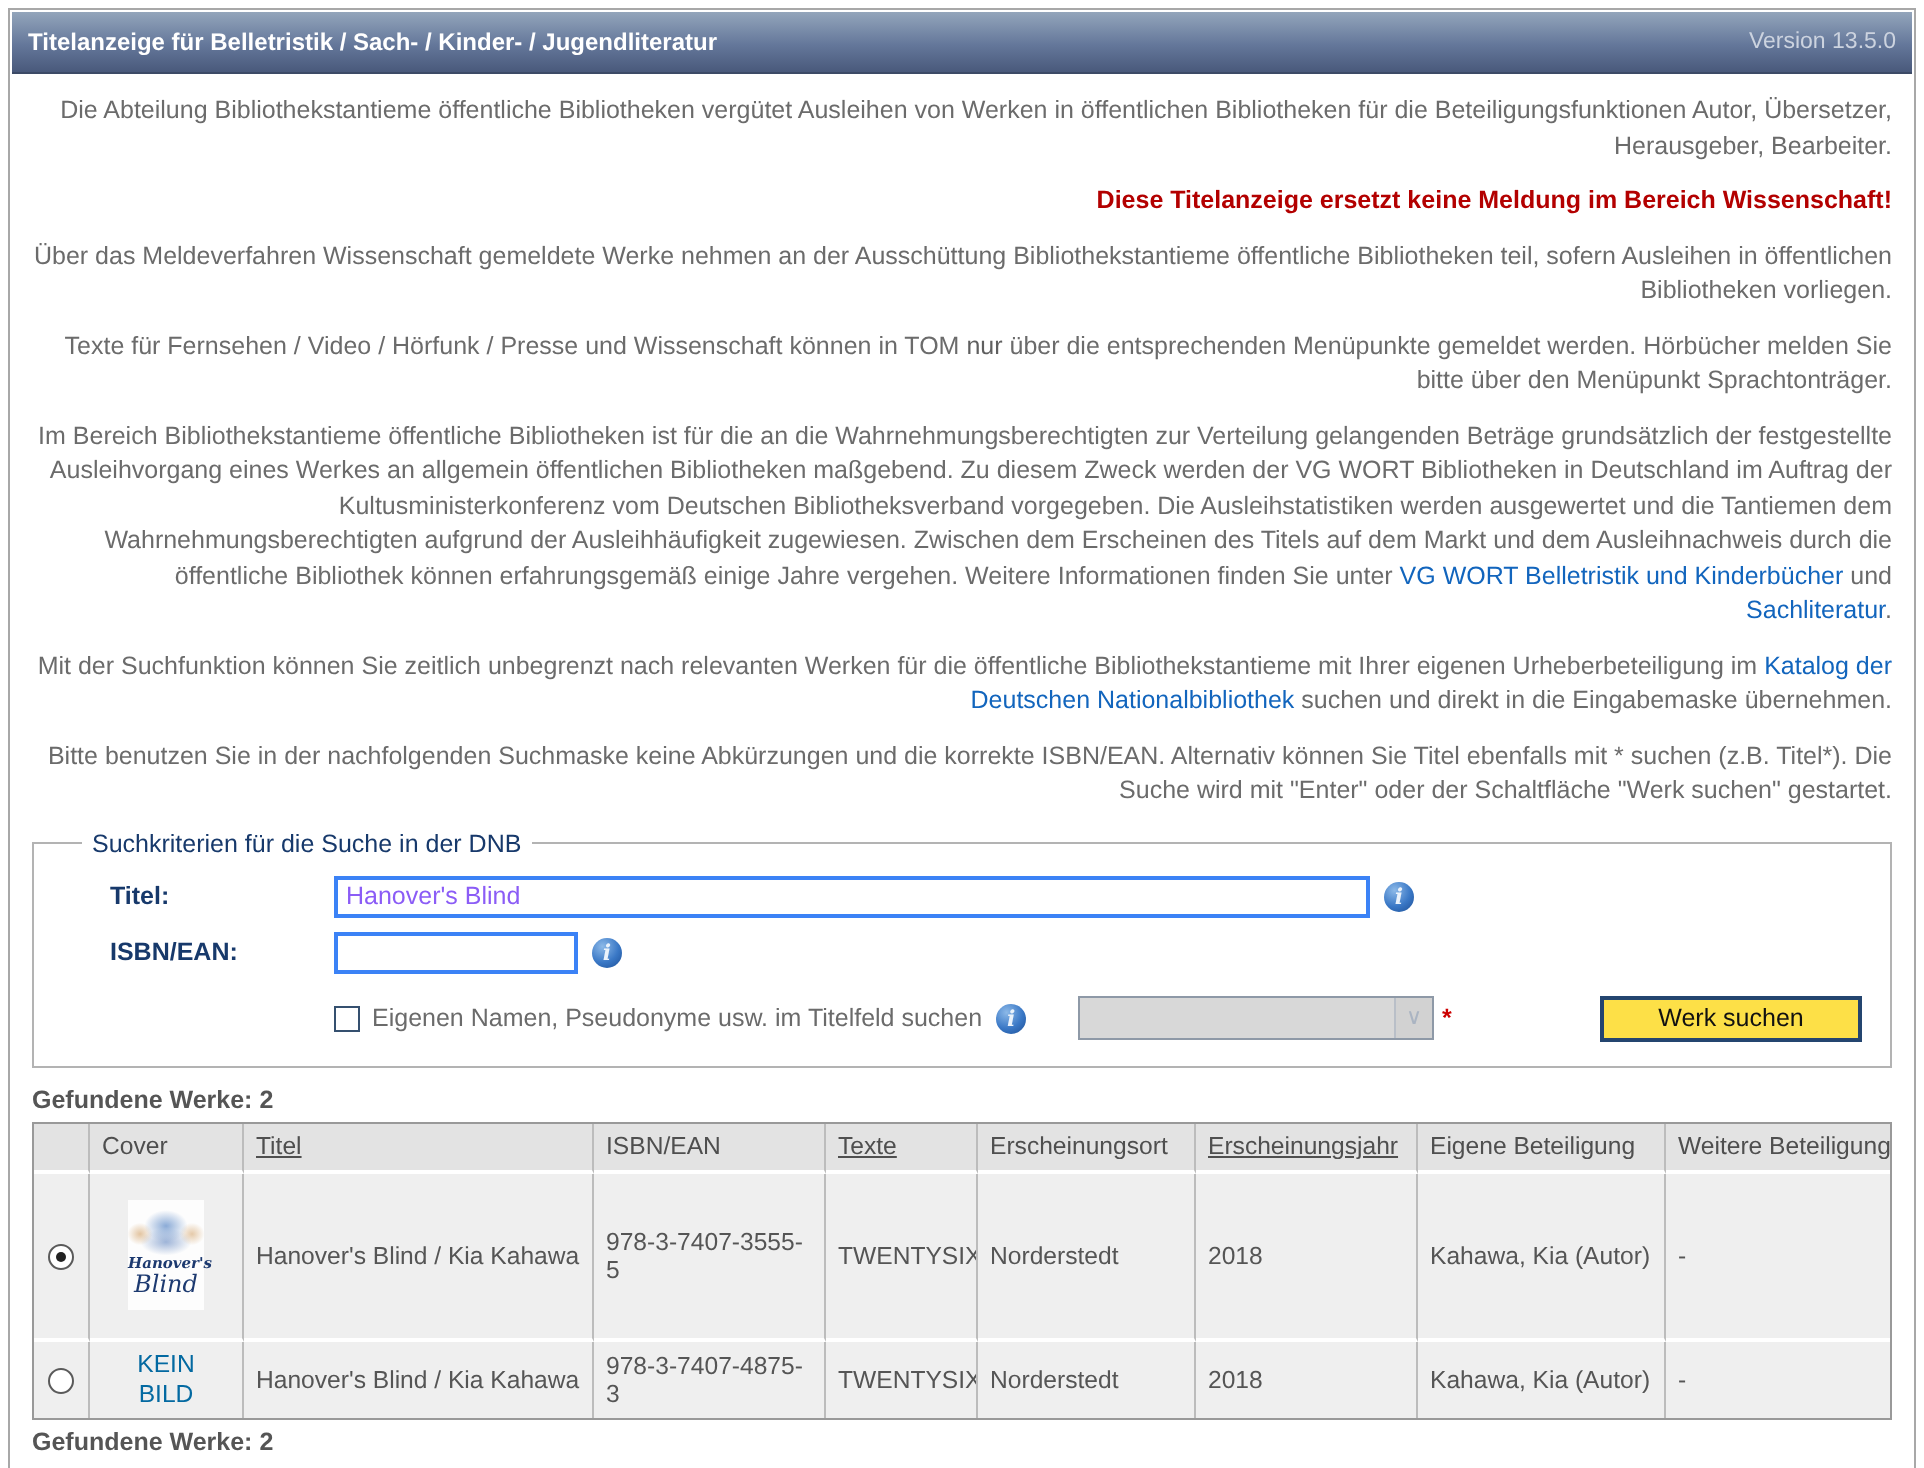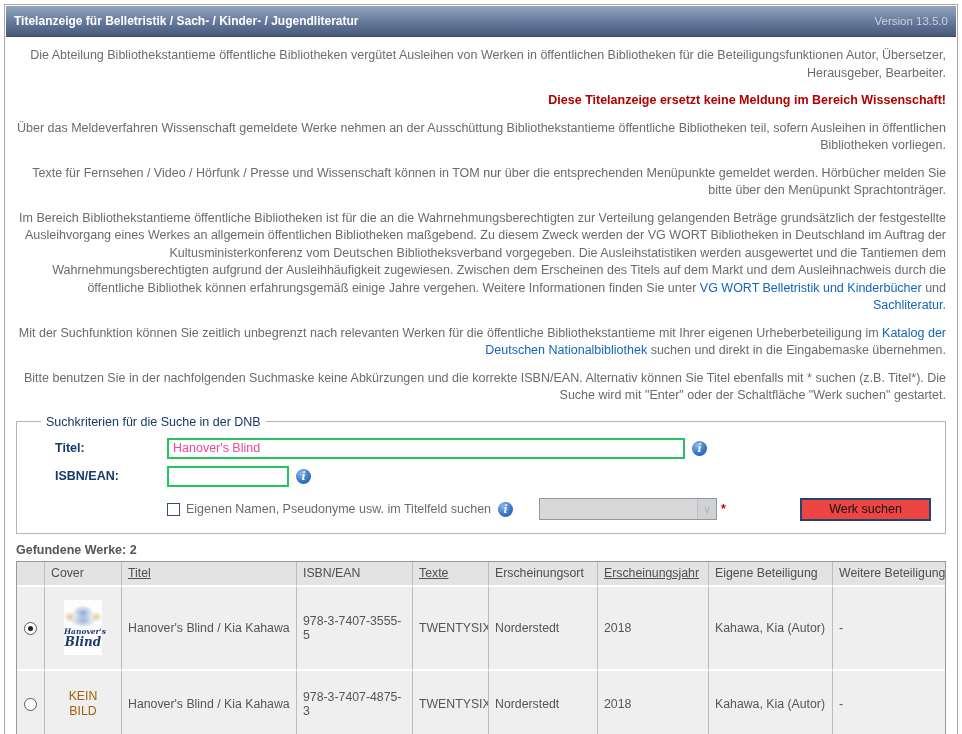--- a/index.html
+++ b/index.html
@@ -42,22 +42,22 @@
     border: 1px solid #b3b3b3;
     padding: 2px 10px 12px 10px;
   }
   fieldset.search legend {
     color:#17396b; font-weight: normal; font-size: 12.5px;
     padding: 0 5px; margin-left: 14px;
   }
   .frow { display: flex; align-items: center; margin-top: 7px; }
   .flabel { width: 112px; margin-left: 28px; color:#17396b; font-weight: bold; }
   input.txt {
-    height: 21px; border: 2px solid #22c55e; background:#fff;
-    font-family: "Liberation Sans", sans-serif; font-size: 12.5px; color:#ec4899;
+    height: 21px; border: 2px solid #3b82f6; background:#fff;
+    font-family: "Liberation Sans", sans-serif; font-size: 12.5px; color:#8b5cf6;
     padding: 0 4px; outline: none;
   }
   .titel-input { width: 518px; }
   .isbn-input  { width: 122px; }
   .info-icon {
     display:inline-block; width:15px; height:15px; border-radius:50%;
     background: radial-gradient(circle at 35% 28%, #8cb9e8, #3a78c6 55%, #1c4e95);
     color:#eaf2fb; font-family:"DejaVu Serif", serif; font-style: italic;
     font-size: 11px; line-height: 15px; text-align:center; font-weight:bold;
     margin-left: 7px; flex: none;
@@ -71,21 +71,21 @@
   .sel {
     margin-left: 26px; width: 178px; height: 22px; background:#d8d8d8;
     border: 1px solid #8e99a7; display:flex; align-items:center; justify-content:flex-end;
   }
   .sel .chev {
     width: 19px; height: 20px; border-left: 1px solid #b9bfc8; background:#d2d2d2;
     color:#aab4c2; text-align:center; line-height: 20px; font-size: 11px;
   }
   .req { color:#cc0000; font-weight: bold; margin-left: 4px; }
   .btn {
-    height: 23px; background:#ef4444; border: 2px solid #24456f;
+    height: 23px; background:#fde047; border: 2px solid #24456f;
     font-family: "Liberation Sans", sans-serif; font-size: 12.5px; color:#111;
     padding: 0 6px; cursor: pointer;
   }
   .btn-search { margin-left: auto; margin-right: 4px; width: 131px; }
   .btn-take { display:block; margin: 12px 0 0 2px; width: 178px; }
   
   .found { margin-top: 9px; color:#555; font-weight: bold; }
   .found .cnt { font-weight: bold; }
   table.results {
     margin-top: 4px; width: 100%; border-collapse: separate; border-spacing: 0;
@@ -126,23 +126,23 @@
       #fdfdfd;
   }
   .cover .l1 {
     position:absolute; left:0; right:0; top: 27px; text-align:center;
     font-family: "DejaVu Serif", serif; font-style: italic;
     font-size: 7.5px; color:#1d3a70; font-weight: bold;
   }
   .cover .l2 {
     position:absolute; left:0; right:0; top: 35px; text-align:center;
     font-family: "DejaVu Serif", serif; font-style: italic;
-    font-size: 12px; color:#1d3a70; font-weight: bold;
-  }
-  .nocover { width: 40px; margin: 16px auto; text-align:center; color:#a16207; line-height: 1.25; }
+    font-size: 12px; color:#1d3a70; font-weight: normal;
+  }
+  .nocover { width: 40px; margin: 2px auto; text-align:center; color:#0369a1; line-height: 1.25; }
 </style>
 </head>
 <body>
 
 <div class="page">
 
   <div class="titlebar">
     <span class="t">Titelanzeige für Belletristik / Sach- / Kinder- / Jugendliteratur</span>
     <span class="v">Version 13.5.0</span>
   </div>

